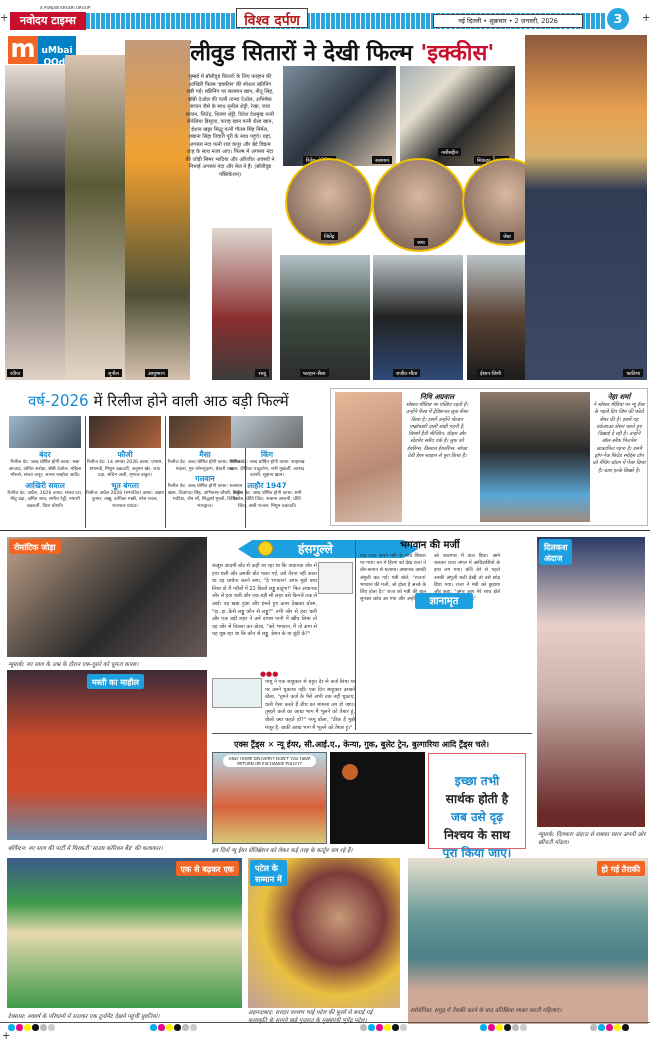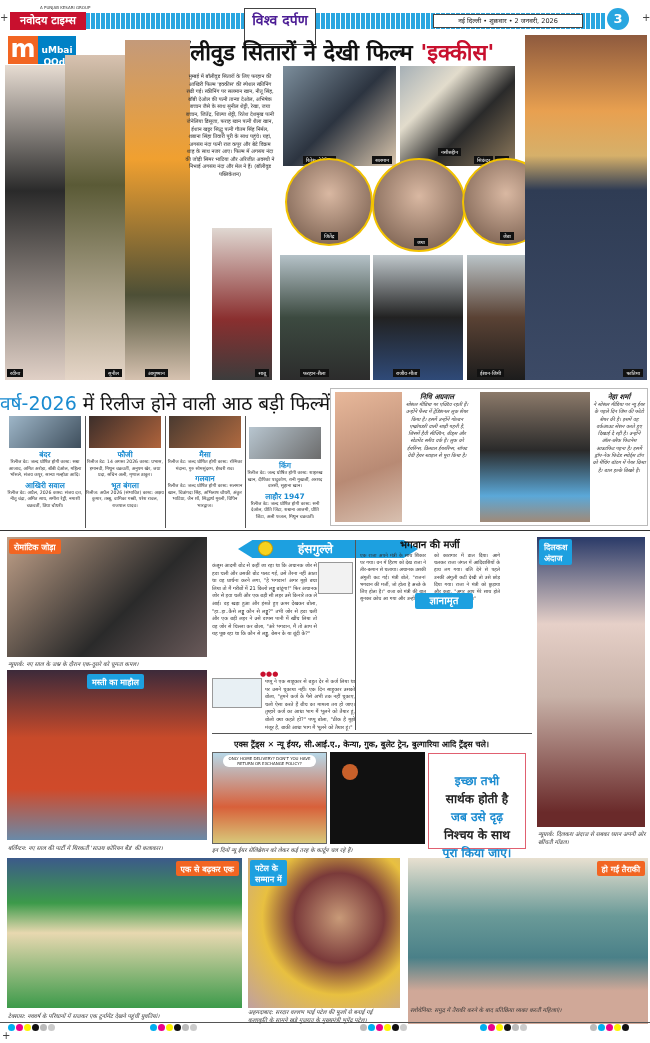--- a/index.html
+++ b/index.html
@@ -1,36 +1,36 @@
 <!DOCTYPE html>
 <html><head>
 <meta charset="utf-8">
 <style>
   * { box-sizing: border-box; margin: 0; padding: 0; }
   body { width: 650px; height: 1043px; background: #fff; font-family: "DejaVu Sans", sans-serif; position: relative; overflow: hidden; color: #222; }
   .abs { position: absolute; }
   .brand { left: 10px; top: 12px; width: 76px; height: 18px; background: #c8102e; color: #fff; font-weight: bold; font-size: 11px; text-align: center; line-height: 18px; }
   .brand-sub { left: 40px; top: 5px; font-size: 4px; color: #333; }
   .stripe { left: 86px; top: 13px; width: 520px; height: 16px; background: repeating-linear-gradient(90deg, #29a6e0 0 4px, #fff 4px 5px); }
-  .section-box { left: 244px; top: 8px; width: 72px; height: 37px; background: #fff; border: 1px solid #444; color: #4c1d95; font-weight: bold; font-size: 14px; text-align: center; line-height: 22px; }
+  .section-box { left: 236px; top: 8px; width: 72px; height: 20px; background: #fff; border: 1px solid #444; color: #b91c1c; font-weight: bold; font-size: 14px; text-align: center; line-height: 22px; }
   .dateline { left: 400px; top: 14px; width: 150px; height: 14px; background: #fff; border: 1px solid #444; font-size: 6.5px; line-height: 12px; text-align: center; margin-left: 33px; }
   .page-no { left: 607px; top: 8px; width: 22px; height: 22px; border-radius: 50%; background: #29a6e0; color: #fff; font-weight: bold; font-size: 13px; line-height: 22px; text-align: center; }
   .reg { font-size: 10px; color: #444; }
   
   .mm-logo { left: 8px; top: 36px; width: 68px; height: 28px; }
   .mm-m { position: absolute; left: 0; top: 0; width: 30px; height: 28px; background: #f26522; color: #fff; font-weight: bold; font-size: 24px; line-height: 26px; text-align: center; }
   .mm-t { position: absolute; left: 30px; top: 0; width: 38px; height: 28px; background: #0081c6; color: #fff; font-weight: bold; font-size: 9px; line-height: 12px; text-align: center; padding-top: 8px; }
   .headline { left: 172px; top: 36px; font-size: 22px; font-weight: bold; color: #111; white-space: nowrap; }
   .headline .hl-accent { color: #c8102e; }
   .photo { background: linear-gradient(160deg, #c9b8a8, #8c7b70); }
   .cap-tag { position: absolute; background: #111; color: #fff; font-size: 5px; padding: 1px 3px; }
   .body-small { font-size: 5.2px; line-height: 7.5px; color: #333; text-align: center; }
   .circle { border-radius: 50%; border: 2px solid #f2c200; background: radial-gradient(circle at 50% 40%, #d9b8a2, #6c5344); }
   
-  .films-title { left: 0; top: 390px; font-size: 19px; color: #111; white-space: nowrap; }
+  .films-title { left: 28px; top: 390px; font-size: 15px; color: #111; white-space: nowrap; }
   .films-title .yr { color: #1a8bd0; }
   .film-col { position: absolute; top: 416px; width: 78px; }
   .film-img { width: 72px; height: 32px; margin: 0 auto; background: linear-gradient(135deg, #6a7b8c, #2c2c2c); }
   .film-name { color: #1a8bd0; font-size: 7.5px; font-weight: bold; text-align: center; margin-top: 1px; }
   .film-text { font-size: 4.6px; line-height: 6.5px; text-align: center; color: #333; }
   .vline { position: absolute; width: 1px; background: #555; }
   .hline { position: absolute; height: 1px; background: #555; }
   .side-text { font-size: 5px; line-height: 7.3px; text-align: center; font-style: italic; color: #333; }
   .side-title { font-size: 7px; font-weight: bold; text-align: center; font-style: italic; }
   
@@ -147,21 +147,21 @@
 </div>
 <div class="vline" style="left:165px;top:416px;height:112px;"></div>
 <div class="film-col" style="left:166px;">
   <div class="film-img" style="background:linear-gradient(135deg,#4a3a30,#b06a40);"></div>
   <div class="film-name">मैसा</div>
   <div class="film-text">रिलीज डेट: जल्द घोषित होगी कास्ट: रश्मिका मंदाना, गुरु सोमसुंदरम, ईश्वरी राव।</div>
   <div class="film-name">गलवान</div>
   <div class="film-text">रिलीज डेट: जल्द घोषित होगी कास्ट: सलमान खान, चित्रांगदा सिंह, अभिलाष चौधरी, अंकुर भाटिया, जैन शॉ, सिद्धार्थ मुरली, विपिन भारद्वाज।</div>
 </div>
 <div class="vline" style="left:245px;top:416px;height:112px;"></div>
-<div class="film-col" style="left:246px;margin-top:11px;">
+<div class="film-col" style="left:228px;">
   <div class="film-img" style="background:linear-gradient(135deg,#b8c6d0,#6c6c6c);"></div>
   <div class="film-name">किंग</div>
   <div class="film-text">रिलीज डेट: जल्द घोषित होगी कास्ट: शाहरुख खान, दीपिका पादुकोण, रानी मुखर्जी, अरशद वारसी, सुहाना खान।</div>
   <div class="film-name">लाहौर 1947</div>
   <div class="film-text">रिलीज डेट: जल्द घोषित होगी कास्ट: सनी देओल, प्रीति जिंटा, शबाना आजमी, प्रीति जिंटा, अली फजल, मिथुन चक्रवर्ती।</div>
 </div>
 
 <div class="abs" style="left:330px;top:388px;width:318px;height:138px;border:1px solid #bbb;"></div>
 <div class="abs photo" style="left:335px;top:392px;width:67px;height:130px;background:linear-gradient(160deg,#e8b89a,#b88a74 60%,#d8c0b0);"></div>
 <div class="abs" style="left:404px;top:392px;width:66px;">

